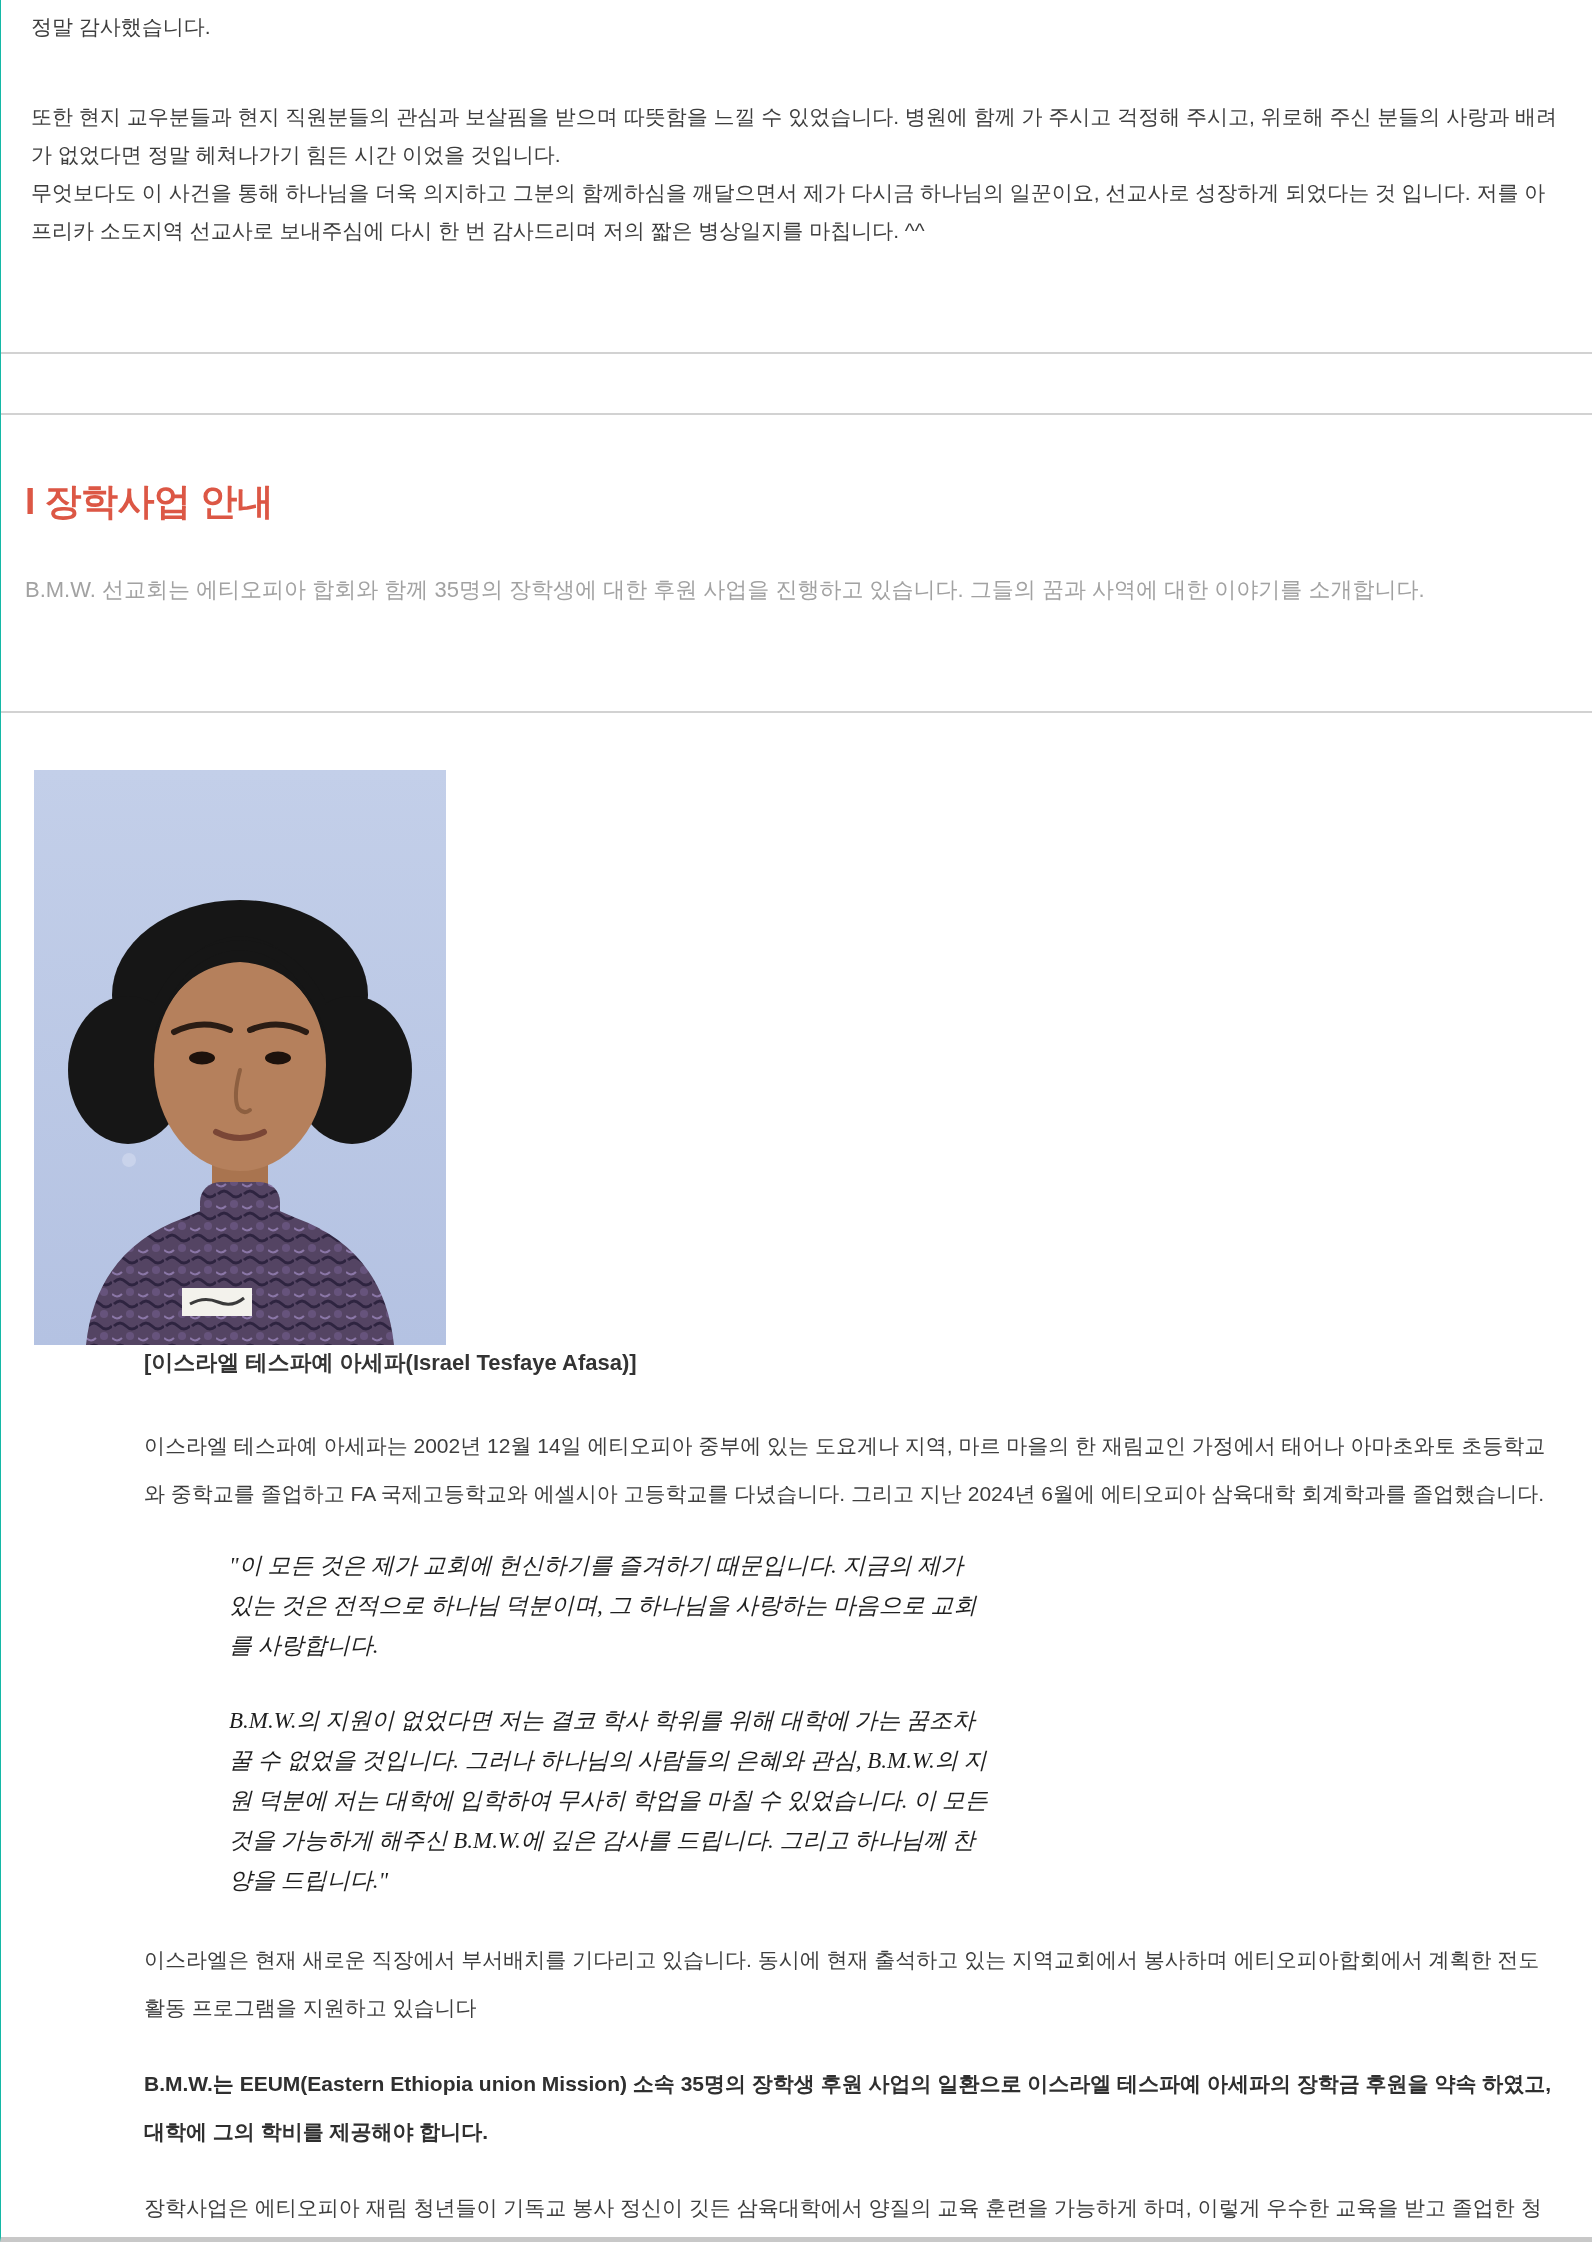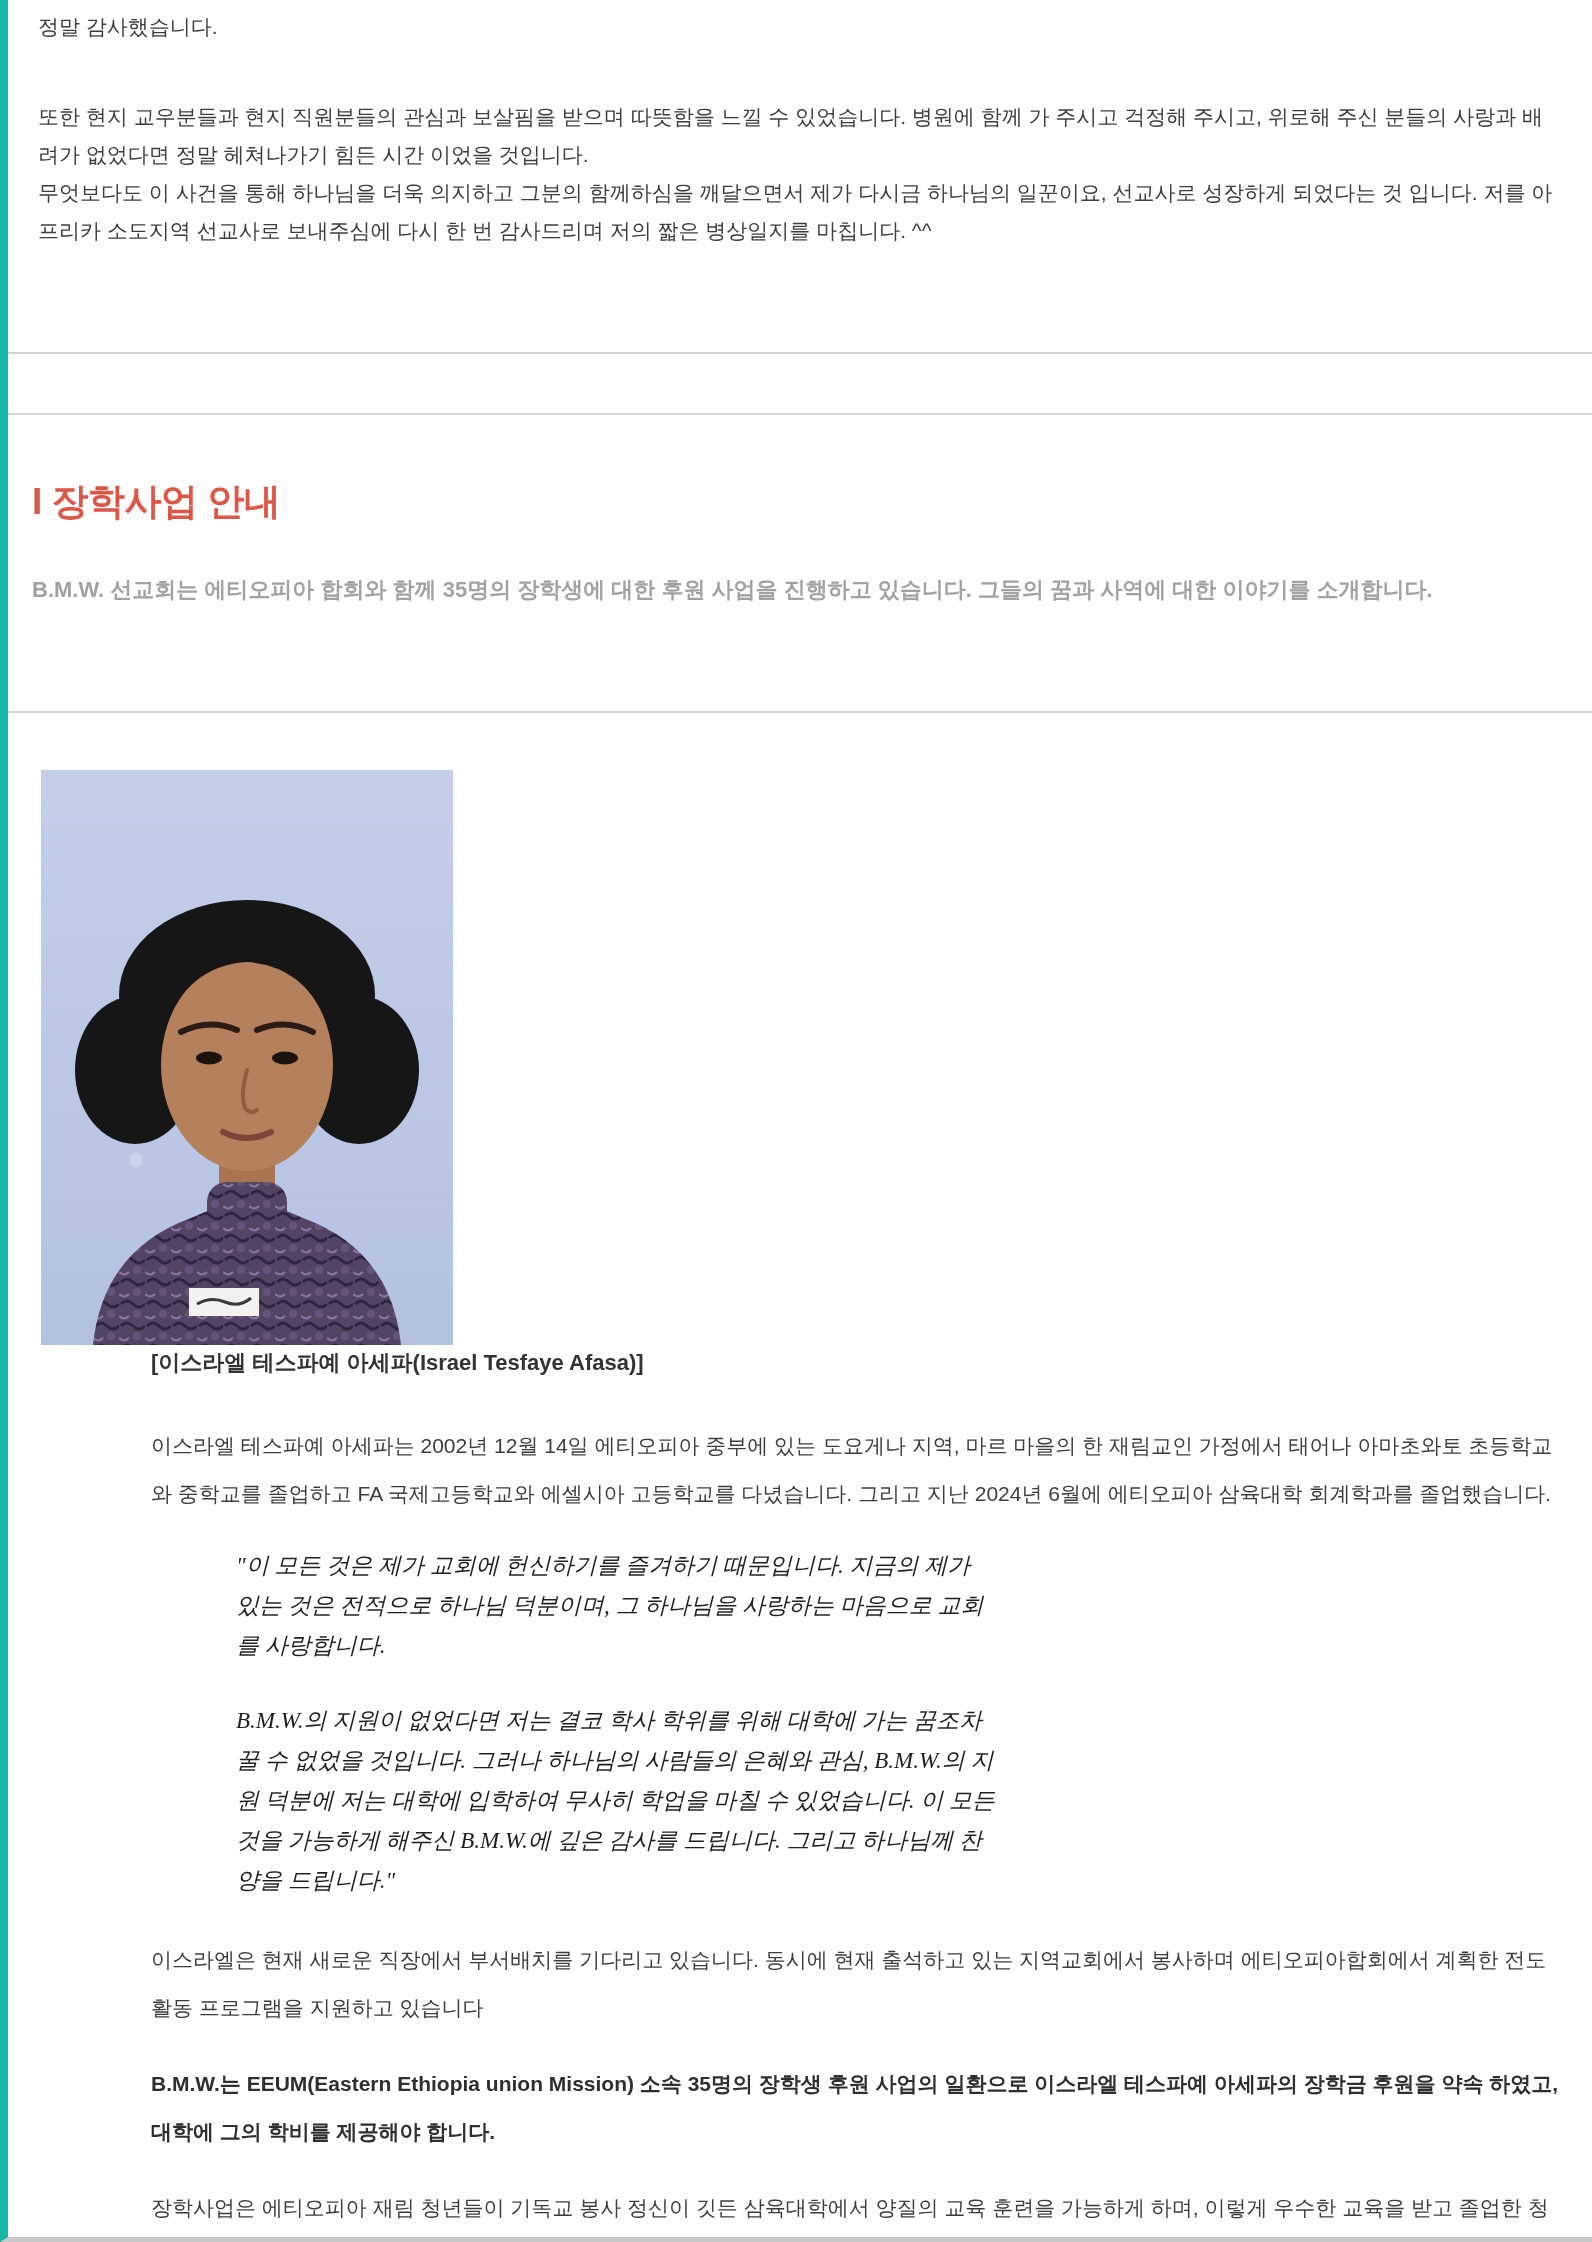--- a/index.html
+++ b/index.html
@@ -11,21 +11,21 @@
     width: 1592px;
     height: 2242px;
     overflow: hidden;
     font-family: "Liberation Sans", sans-serif;
     color: #3d3d3d;
   }
   .page {
     box-sizing: border-box;
     width: 1592px;
     height: 2242px;
-    border-left: 8px solid #14b8a6;
+    border-left: 1px solid #14b8a6;
     border-bottom: 5px solid #c8c8c8;
     background: #ffffff;
   }
   
   .intro {
     box-sizing: border-box;
     height: 354px;
     border-bottom: 2px solid #d2d2d2;
     padding: 8px 30px 0 30px;
     overflow: hidden;
@@ -55,21 +55,21 @@
     margin: 0;
     font-size: 37px;
     font-weight: 700;
     color: #dc5745;
     letter-spacing: -0.5px;
   }
   .gray-subtitle {
     margin: 40px 0 0 0;
     max-width: 1520px;
     font-size: 22px;
-    font-weight: 700;
+    font-weight: 400;
     line-height: 46px;
     color: #a2a2a2;
   }
   
   .main-sec {
     box-sizing: border-box;
     height: 1524px;
     display: flex;
     align-items: flex-start;
     padding: 57px 32px 0 33px;

